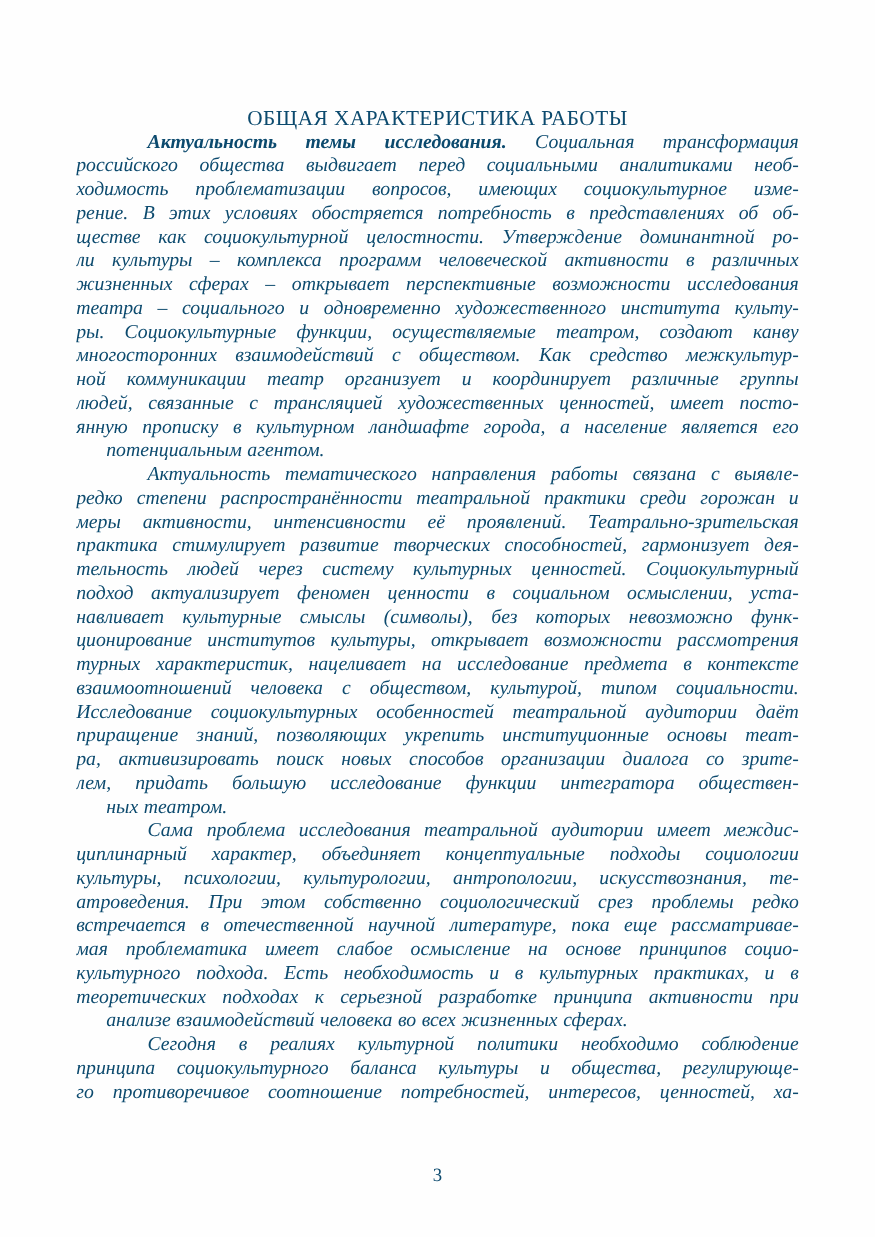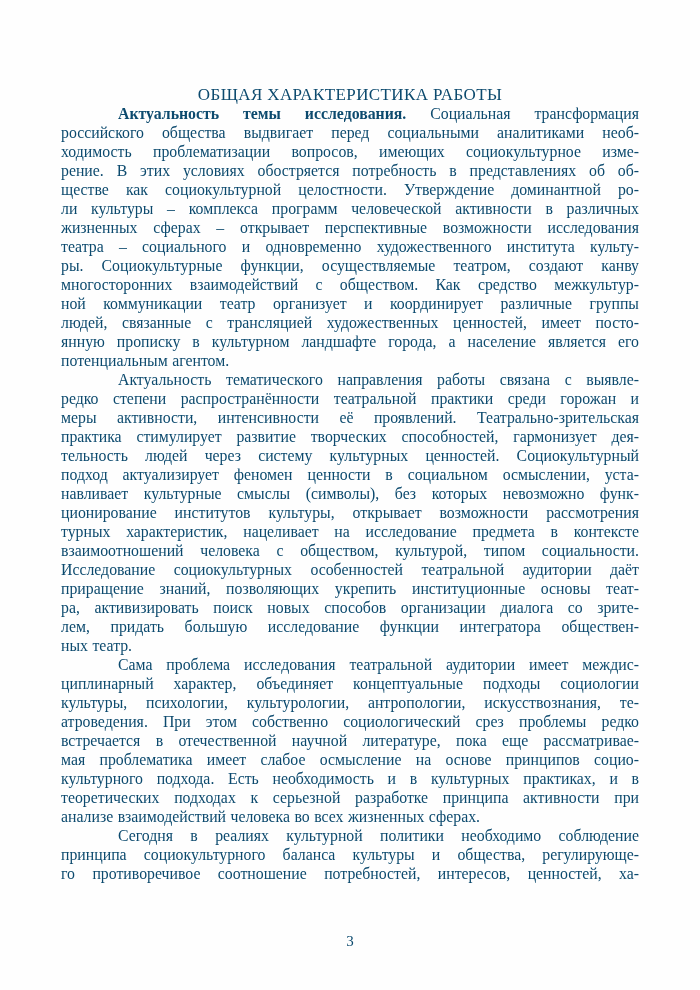--- a/index.html
+++ b/index.html
@@ -28,35 +28,37 @@
     font-weight: normal;
     line-height: 19px;
     height: 19px;
     text-align: center;
     letter-spacing: 0.4px;
     white-space: nowrap;
   }
   .para {
     margin: 0;
     padding: 0;
+    font-style: italic;
   }
   .line {
     font-size: 15.8px;
     line-height: 19px;
     height: 19px;
     text-align: justify;
     text-align-last: justify;
     overflow: hidden;
     word-spacing: 0.5px;
   }
   .line.first {
     text-indent: 57px;
   }
   .line.last {
     text-align-last: left;
+    margin-left: 24px;
   }
   .bold {
     font-weight: bold;
   }
   .page-number {
     position: absolute;
     top: 932px;
     left: 0;
     width: 700px;
     text-align: center;
@@ -100,21 +102,21 @@
           <div class="line">тельность людей через систему культурных ценностей. Социокультурный</div>
           <div class="line">подход актуализирует феномен ценности в социальном осмыслении, уста-</div>
           <div class="line">навливает культурные смыслы (символы), без которых невозможно функ-</div>
           <div class="line">ционирование институтов культуры, открывает возможности рассмотрения</div>
           <div class="line">турных характеристик, нацеливает на исследование предмета в контексте</div>
           <div class="line">взаимоотношений человека с обществом, культурой, типом социальности.</div>
           <div class="line">Исследование социокультурных особенностей театральной аудитории даёт</div>
           <div class="line">приращение знаний, позволяющих укрепить институционные основы теат-</div>
           <div class="line">ра, активизировать поиск новых способов организации диалога со зрите-</div>
           <div class="line">лем, придать большую исследование функции интегратора обществен-</div>
-          <div class="line last">ных театр.</div>
+          <div class="line last">ных театром.</div>
         </div>
     </div>
 
     <div class="para">
       <div>
           <div class="line first">Сама проблема исследования театральной аудитории имеет междис-</div>
           <div class="line">циплинарный характер, объединяет концептуальные подходы социологии</div>
           <div class="line">культуры, психологии, культурологии, антропологии, искусствознания, те-</div>
           <div class="line">атроведения. При этом собственно социологический срез проблемы редко</div>
           <div class="line">встречается в отечественной научной литературе, пока еще рассматривае-</div>

